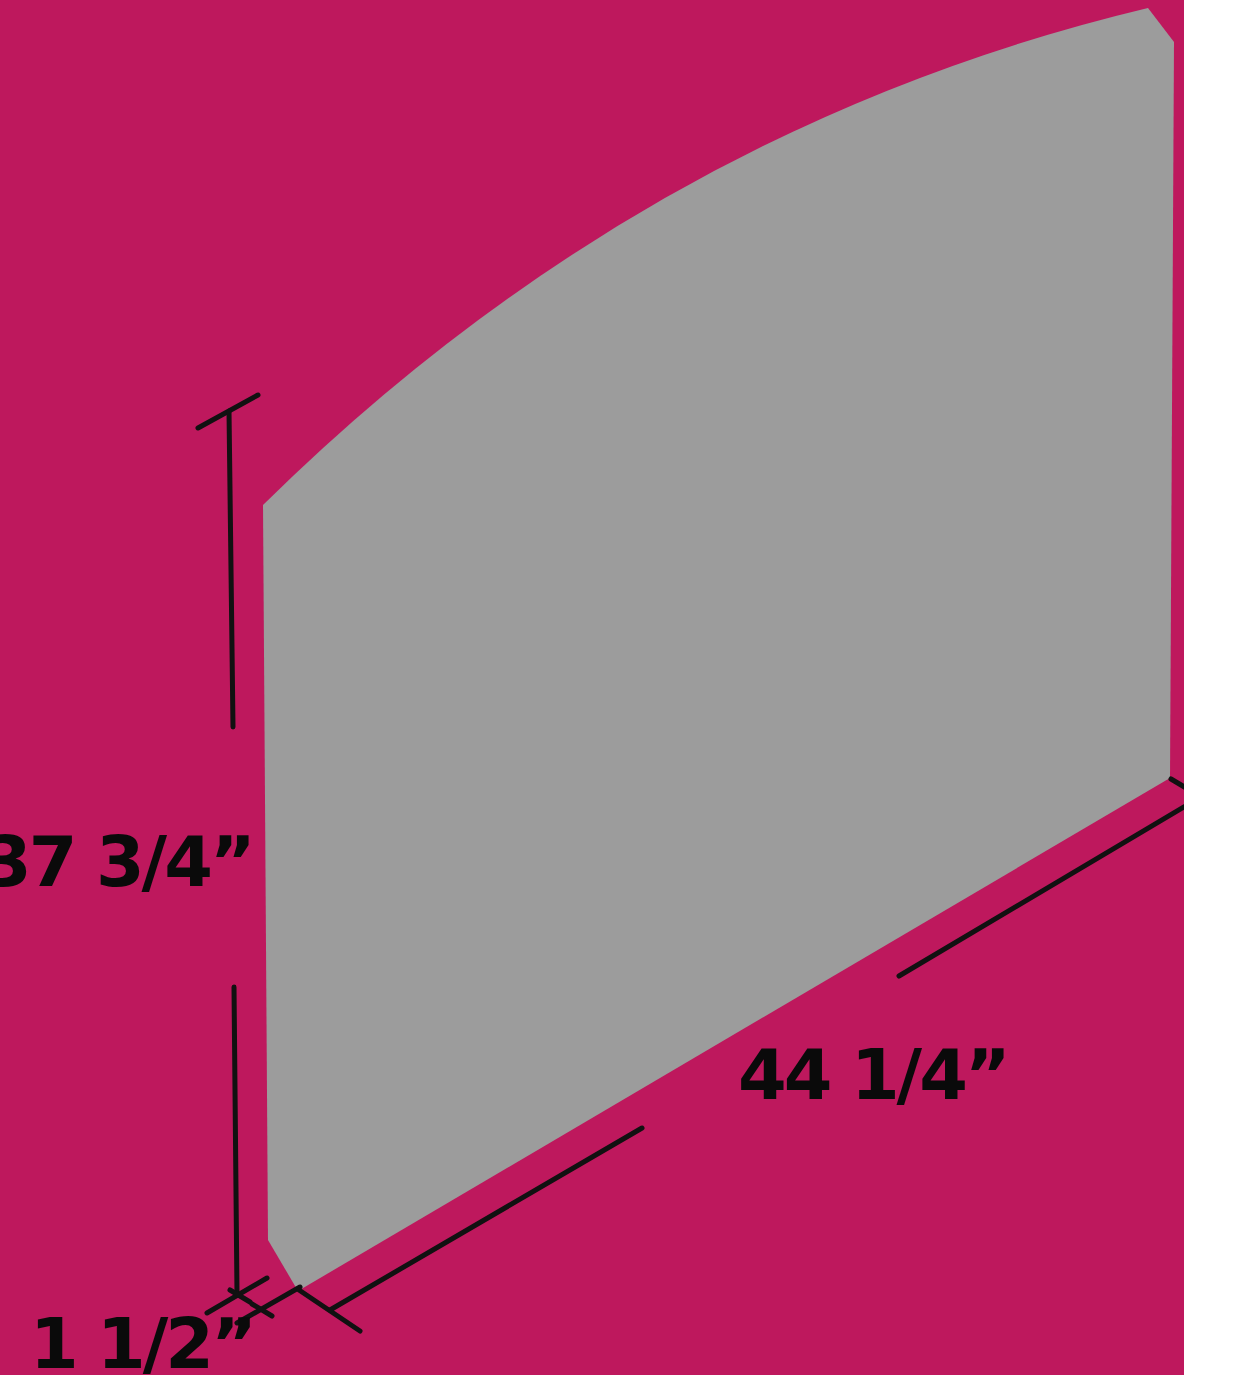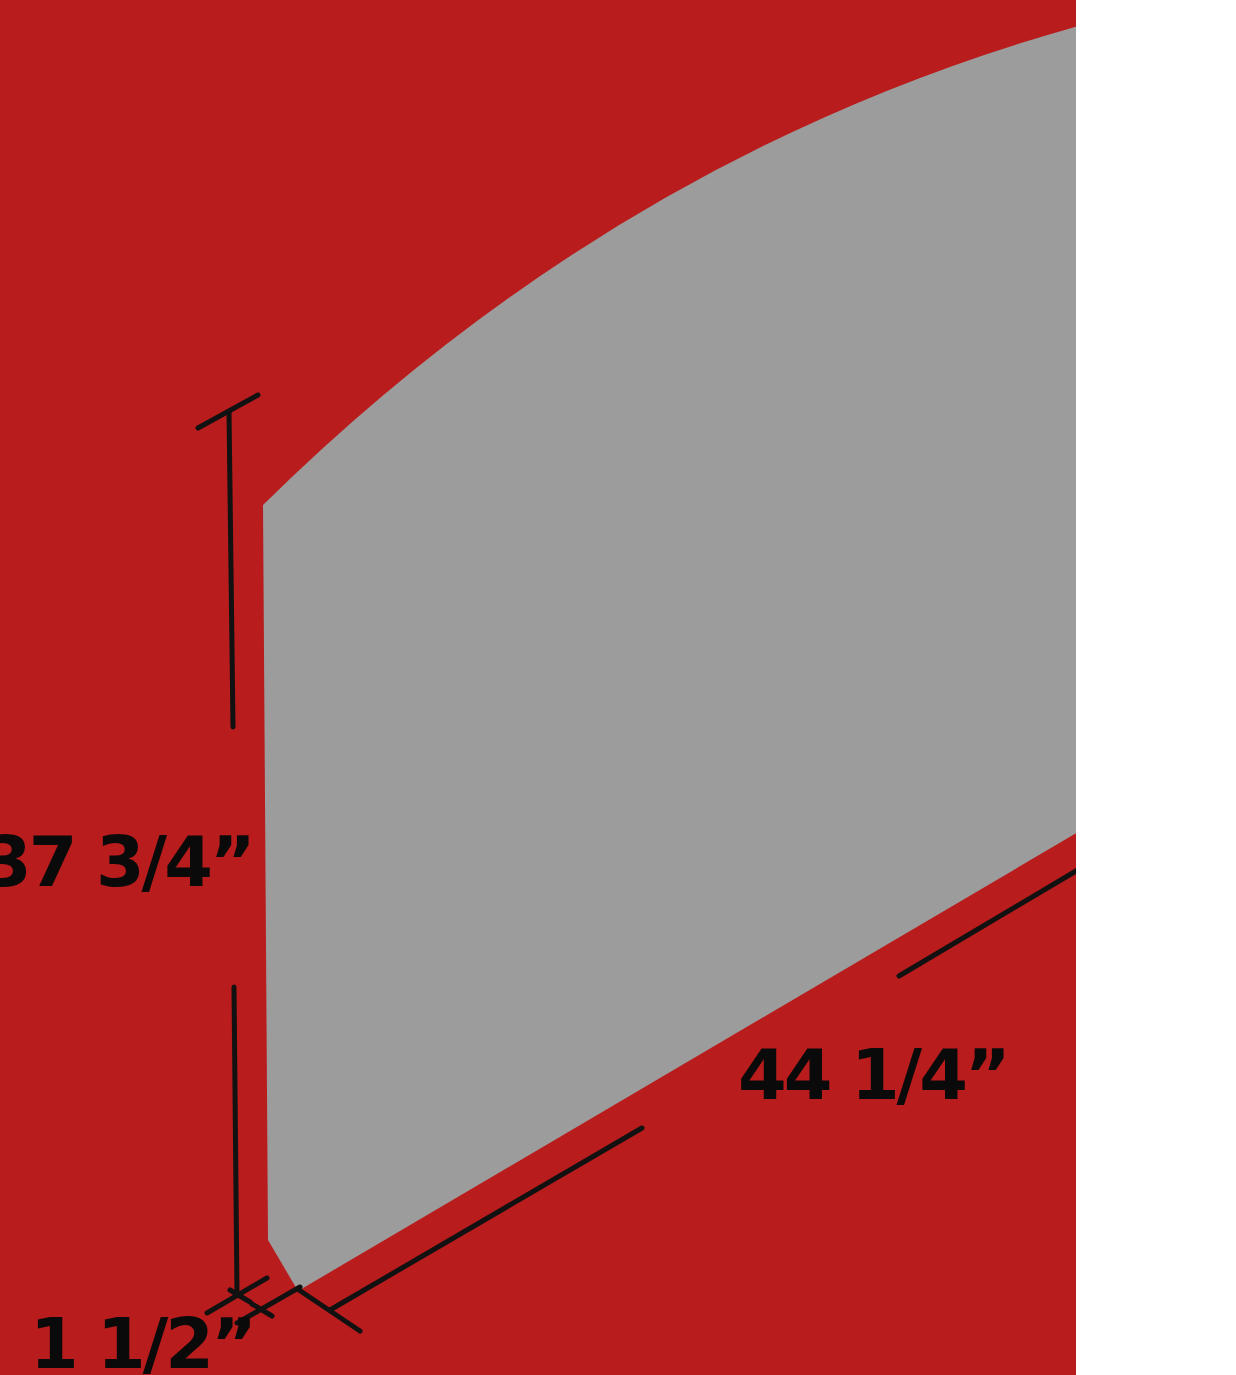--- a/index.html
+++ b/index.html
@@ -2,23 +2,23 @@
 <html><head>
 <meta charset="utf-8">
 <style>
   html, body {
     margin: 0;
     padding: 0;
     background: #ffffff;
   }
   .stage {
     position: relative;
-    width: 1076px;
+    width: 1184px;
     height: 1375px;
-    background: #b91c1c;
+    background: #be185d;
     overflow: hidden;
     font-family: "DejaVu Sans", "Liberation Sans", sans-serif;
   }
   .stage svg {
     position: absolute;
     inset: 0;
     display: block;
   }
   .dim-line {
     stroke: #111111;

